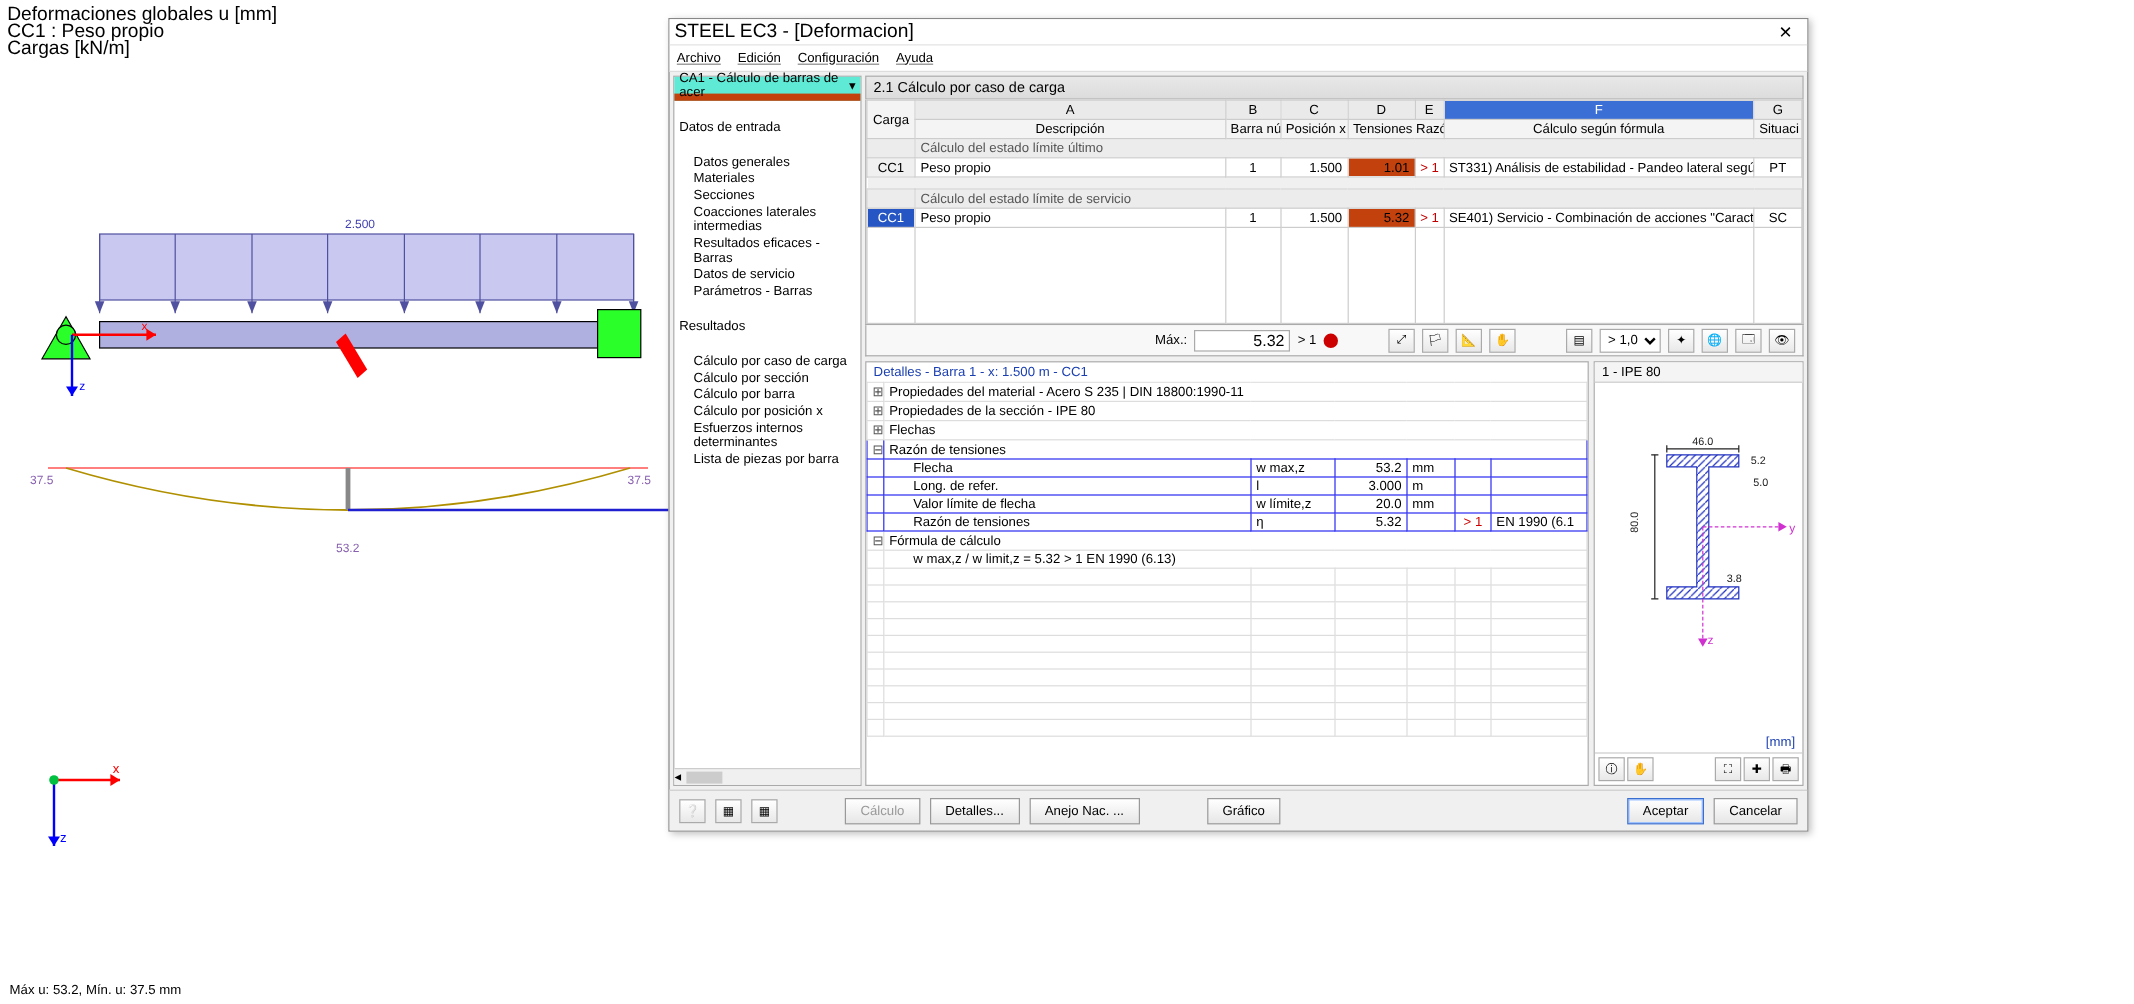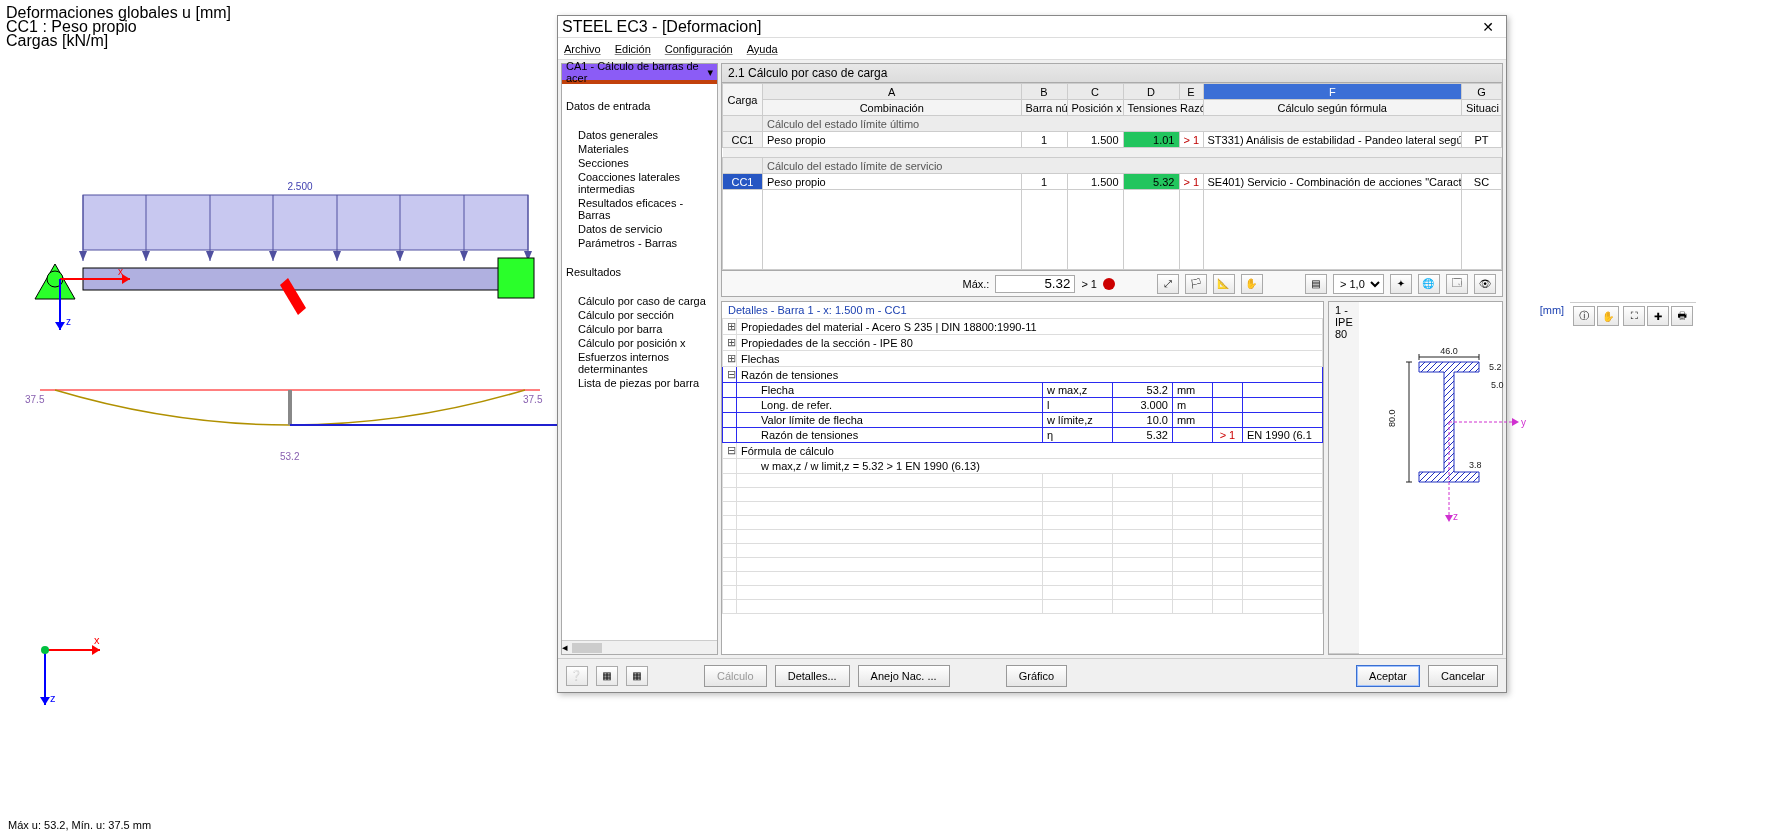--- a/index.html
+++ b/index.html
@@ -8,40 +8,40 @@
 .bg-labels { position: absolute; left: 6px; top: 6px; font-size: 16px; line-height: 14px; }
 .bg-status { position: absolute; left: 8px; bottom: 6px; font-size: 11px; }
 .dialog { position: absolute; left: 557px; top: 15px; width: 950px; height: 678px; background: #f0f0f0; border: 1px solid #888; box-shadow: 2px 2px 6px rgba(0,0,0,0.25); display: flex; flex-direction: column; }
 .titlebar { height: 22px; background: #fff; display: flex; align-items: center; padding: 0 4px; border-bottom: 1px solid #ddd; }
 .titlebar .title { flex: 1; font-size: 16px; }
 .titlebar .close { width: 28px; text-align: center; font-size: 14px; cursor: pointer; }
 .menubar { height: 22px; background: #fff; display: flex; align-items: center; padding: 0 6px; gap: 14px; border-bottom: 1px solid #ddd; }
 .menubar span { text-decoration: underline; text-decoration-color: #888; cursor: pointer; }
 .content { flex: 1; display: flex; min-height: 0; }
 .tree { width: 157px; background: #fff; border: 1px solid #aaa; margin: 3px 0 3px 3px; display: flex; flex-direction: column; font-size: 11px; }
-.tree-combo { height: 20px; background: #8b5cf6; border-bottom: 4px solid #c2410c; display: flex; align-items: center; padding: 0 4px; justify-content: center; }
+.tree-combo { height: 20px; background: #5eead4; border-bottom: 6px solid #c2410c; display: flex; align-items: center; padding: 0 4px; justify-content: center; }
 .tree-list { flex: 1; overflow: hidden; }
 .tree-list .lvl0 { padding: 16px 4px; color: #000; }
 .tree-list .lvl1 { padding: 1px 4px 1px 16px; color: #000; }
 .tree-scroll { height: 14px; background: #f0f0f0; border-top: 1px solid #ccc; display:flex; align-items:center; }
 .tree-scroll .thumb { width: 30px; height: 10px; background: #ccc; margin-left: 4px; }
 .main { flex: 1; display: flex; flex-direction: column; margin: 3px; min-width: 0; }
 .section-header { height: 20px; background: linear-gradient(#e8e8e8,#dcdcdc); border: 1px solid #aaa; display: flex; align-items: center; padding: 0 6px; font-size: 12px; }
 .grid1 { border: 1px solid #aaa; border-top: none; background: #fff; font-size: 11px; }
 .grid1 table { width: 100%; border-collapse: collapse; table-layout: fixed; }
 .grid1 th, .grid1 td { border: 1px solid #ccc; padding: 1px 4px; height: 16px; overflow: hidden; white-space: nowrap; text-overflow: clip; }
 .grid1 th { background: #f4f4f4; font-weight: normal; text-align: center; }
 .grid1 .col-letter { background: #eaeaea; }
 .grid1 .col-F { background: #3b6fd6; color: #fff; }
 .grid1 .group-row td { background: #ececec; color: #555; }
 .grid1 .sel-cc1 { background: #2656c3; color: #fff; text-align: center; }
 .grid1 .cc1 { text-align: center; background: #f0f0f0; }
 .grid1 .num { text-align: right; }
 .grid1 .cen { text-align: center; }
-.grid1 .red-bg { background: #22c55e; }
+.grid1 .red-bg { background: #c2410c; }
 .grid1 .red-txt { color: #c00000; }
 .spacer-row td { height: 80px; }
 .toolbar-row { display: flex; align-items: center; gap: 6px; padding: 3px 6px; border: 1px solid #aaa; border-top: none; background: #f8f8f8; height: 26px; }
 .toolbar-row .maxlabel { margin-left: auto; }
 .toolbar-row input.maxval { width: 80px; height: 18px; text-align: right; border: 1px solid #aaa; padding: 0 4px; }
 .toolbar-row .gt1 { font-size: 11px; }
 .toolbar-row .dot { width: 12px; height: 12px; border-radius: 50%; background: #c00; display: inline-block; }
 .tbtn { width: 22px; height: 20px; border: 1px solid #aaa; background: linear-gradient(#fff,#e8e8e8); display: inline-flex; align-items: center; justify-content: center; font-size: 10px; cursor: pointer; }
 .tsel { height: 20px; border: 1px solid #aaa; background: #fff; font-size: 11px; padding: 0 2px; }
 .lower { flex: 1; display: flex; gap: 4px; margin-top: 4px; min-height: 0; }
@@ -51,21 +51,21 @@
 .details-grid table { width: 100%; border-collapse: collapse; table-layout: fixed; }
 .details-grid td { border: 1px solid #ddd; padding: 1px 4px; height: 14px; white-space: nowrap; overflow: hidden; }
 .details-grid .exp { width: 14px; text-align: center; color: #555; }
 .details-grid .lbl { }
 .details-grid .sym { width: 70px; }
 .details-grid .val { width: 60px; text-align: right; }
 .details-grid .unit { width: 40px; }
 .details-grid .gt { width: 30px; color: #c00; text-align: center; }
 .details-grid .ref { width: 80px; }
 .box-blue td { border-color: #2a2af0; }
-.side-panel { width: 175px; border: 1px solid #aaa; background: #fff; display: flex; flex-direction: row; }
+.side-panel { width: 175px; border: 1px solid #aaa; background: #fff; display: flex; flex-direction: column; }
 .side-panel .sp-title { padding: 2px 6px; background: #f4f4f4; border-bottom: 1px solid #ccc; }
 .side-panel .profile { flex: 1; position: relative; }
 .side-panel .mm { text-align: right; padding: 2px 6px; color: #1a3fb0; }
 .side-panel .sp-tools { display: flex; gap: 2px; padding: 3px; border-top: 1px solid #ccc; }
 .footer { height: 34px; display: flex; align-items: center; padding: 0 8px; gap: 8px; border-top: 1px solid #ccc; background: #f0f0f0; }
 .footer .spacer { flex: 1; }
 .btn { height: 22px; padding: 0 12px; border: 1px solid #999; background: linear-gradient(#fff,#e6e6e6); cursor: pointer; font-size: 11px; }
 .btn.primary { border-color: #3a6fd0; box-shadow: 0 0 0 1px #9ec1ff inset; }
 .btn.dis { color: #999; }
 </style>
@@ -197,21 +197,21 @@
             <th rowspan="2">Carga</th>
             <th class="col-letter">A</th>
             <th class="col-letter">B</th>
             <th class="col-letter">C</th>
             <th class="col-letter">D</th>
             <th class="col-letter">E</th>
             <th class="col-F">F</th>
             <th class="col-letter">G</th>
           </tr>
           <tr>
-            <th>Combinación</th>
+            <th>Descripción</th>
             <th>Barra núm.</th>
             <th>Posición x [m]</th>
             <th colspan="2">Tensiones Razón</th>
             <th>Cálculo según fórmula</th>
             <th>Situaci de proy</th>
           </tr>
           <tr class="group-row">
                 <td></td>
                 <td colspan="7">Cálculo del estado límite último</td>
               </tr>
@@ -320,21 +320,21 @@
                     <td class="sym">l</td>
                     <td class="val">3.000</td>
                     <td class="unit">m</td>
                     <td></td>
                     <td></td>
                   </tr>
               <tr class="box-blue">
                     <td></td>
                     <td class="lbl" style="padding-left:24px">Valor límite de flecha</td>
                     <td class="sym">w límite,z</td>
-                    <td class="val">10.0</td>
+                    <td class="val">20.0</td>
                     <td class="unit">mm</td>
                     <td></td>
                     <td></td>
                   </tr>
               <tr class="box-blue">
                     <td></td>
                     <td class="lbl" style="padding-left:24px">Razón de tensiones</td>
                     <td class="sym">η</td>
                     <td class="val">5.32</td>
                     <td class="unit"></td>

